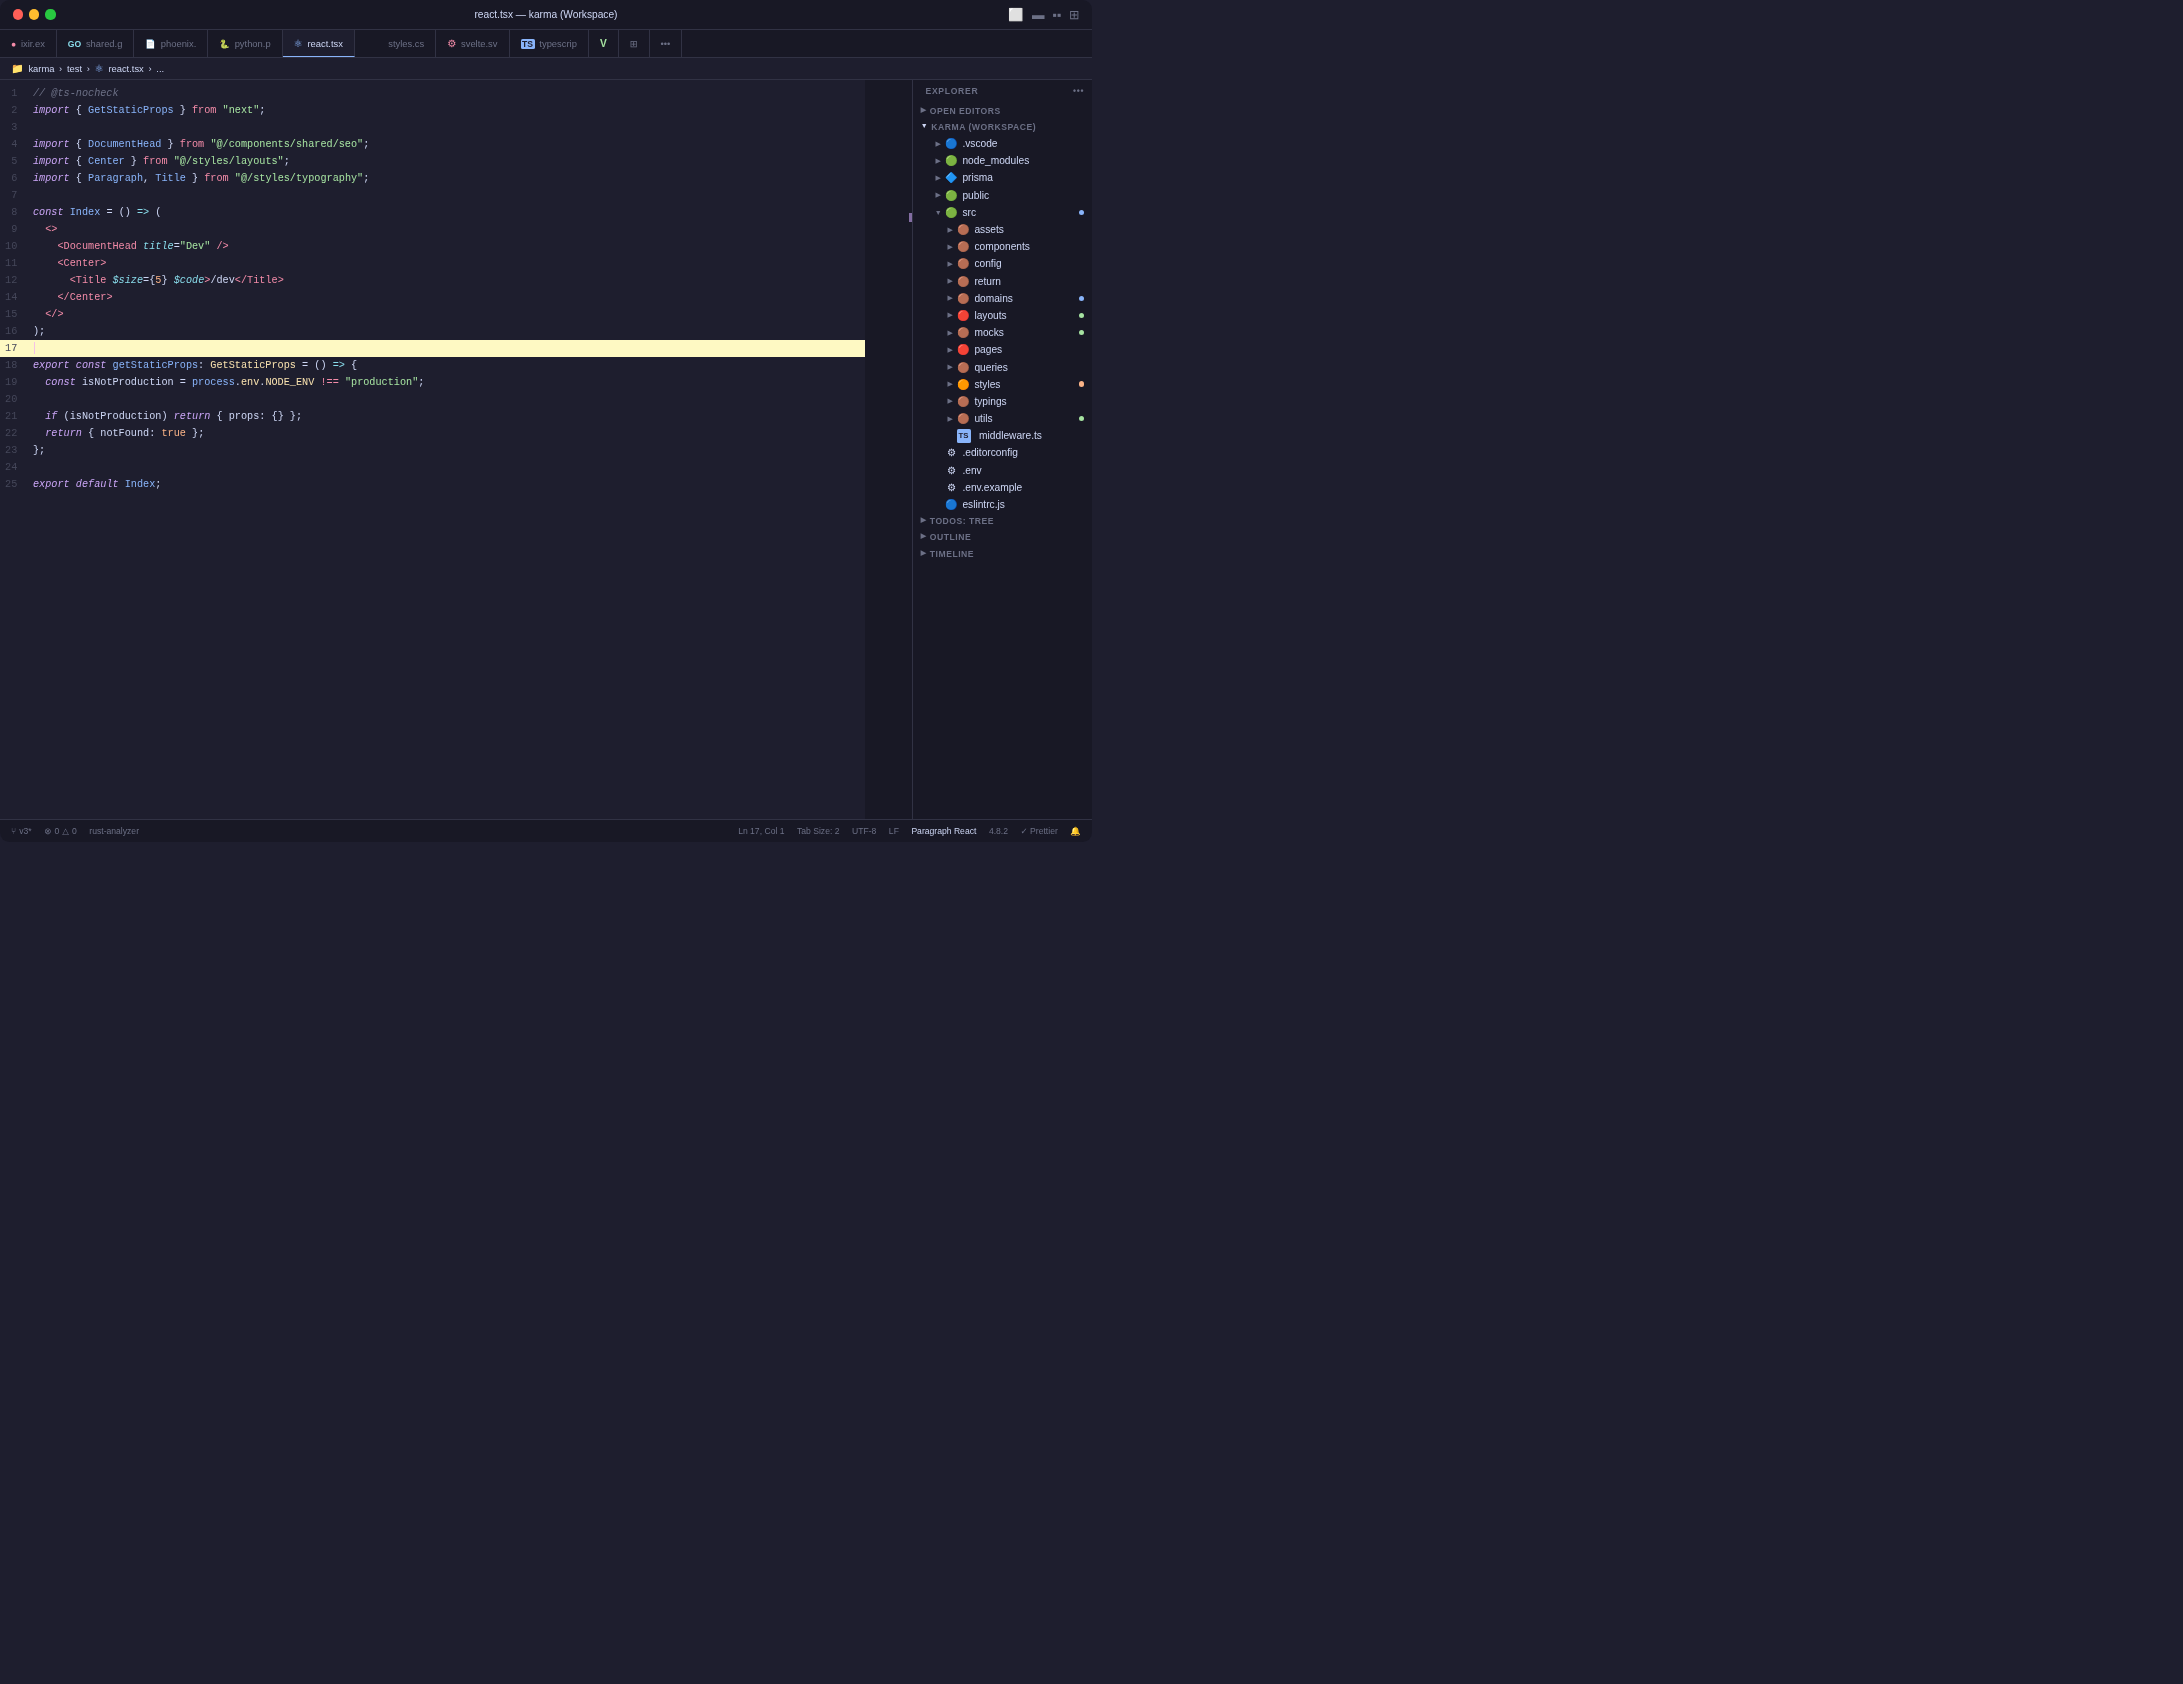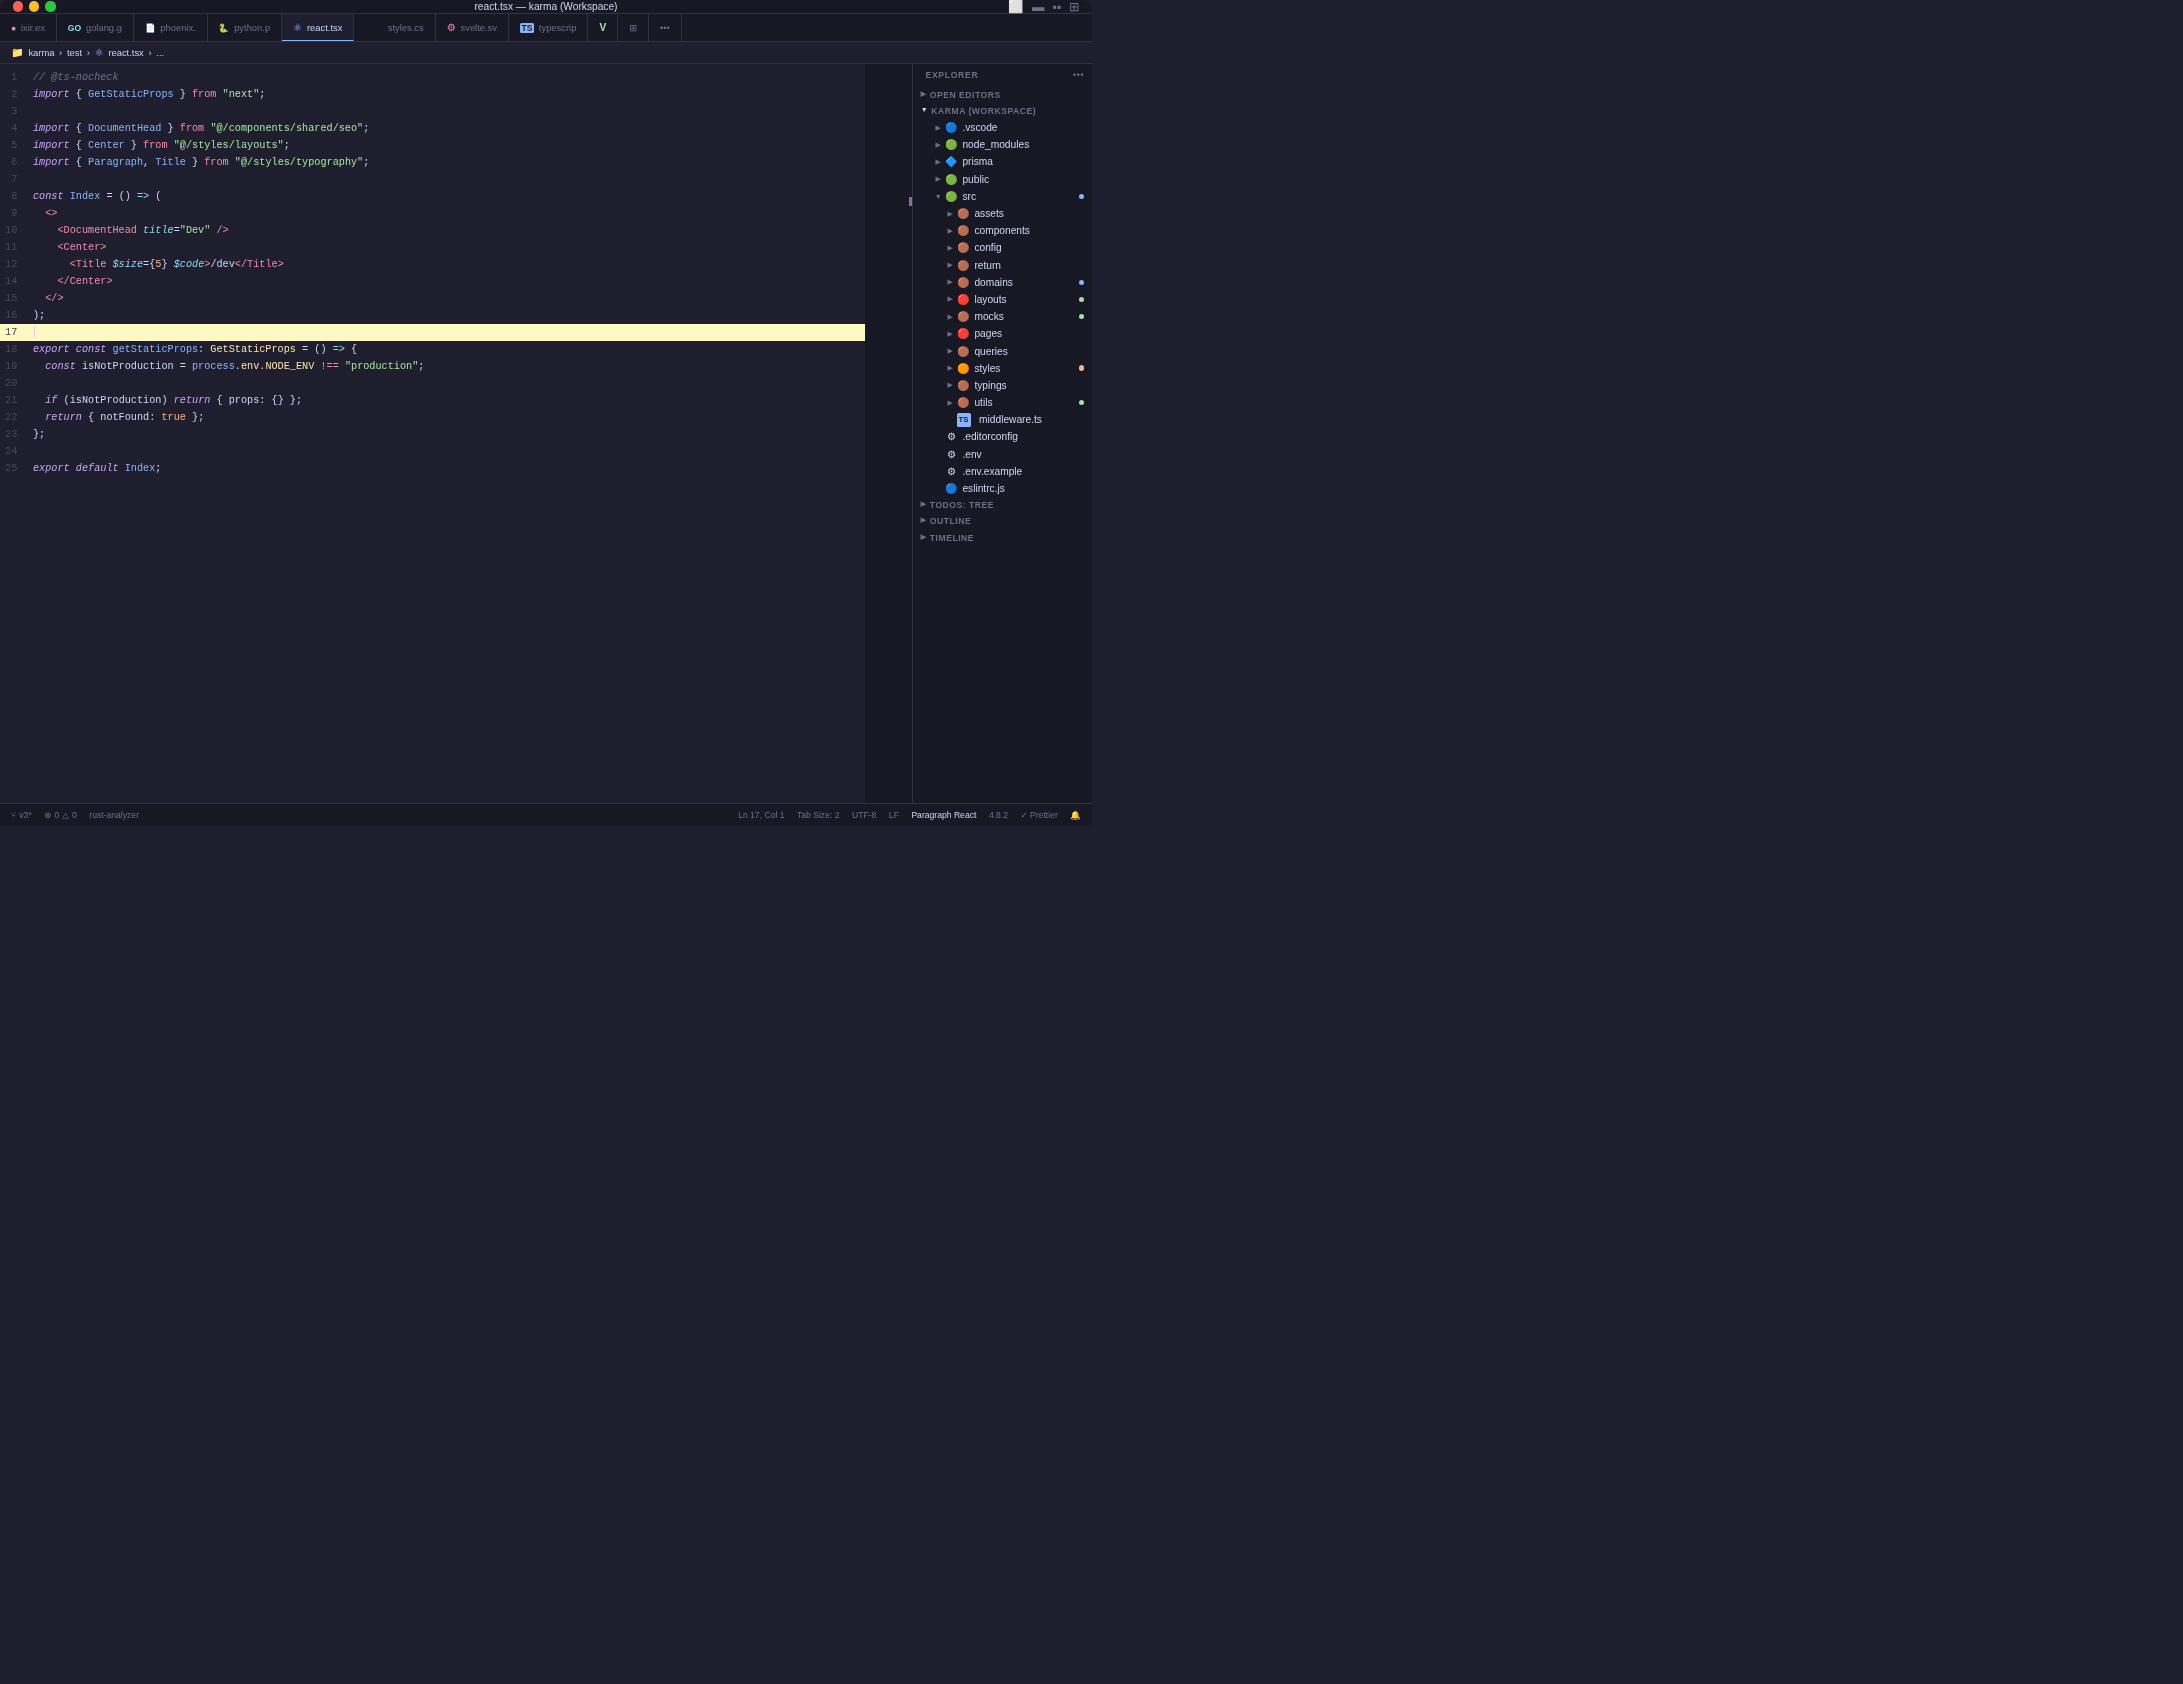--- a/index.html
+++ b/index.html
@@ -10,21 +10,21 @@
       color: #cdd6f4;
       width: 1092px;
       height: 842px;
       overflow: hidden;
       border-radius: 9.4px;
     }
 
     
     .titlebar {
       background: #181825;
-      height: 14px;
+      height: 30px;
       display: flex;
       align-items: center;
       padding: 0 12.5px;
       position: relative;
       border-bottom: 0.8px solid #313244;
     }
     .window-controls {
       display: flex;
       gap: 6.3px;
       align-items: center;
@@ -288,21 +288,21 @@
   </div>
 </div>
 
 <div class="tabs-bar">
   <div class="tab">
     <span style="color:#f38ba8; font-size:8.6px;">●</span>
     <span>ixir.ex</span>
   </div>
   <div class="tab">
     <span style="color:#89dceb; font-size:8.6px; font-weight:bold;">GO</span>
-    <span>golang.g</span>
+    <span>shared.g</span>
   </div>
   <div class="tab">
     <span style="font-size:8.6px;">📄</span>
     <span>phoenix.</span>
   </div>
   <div class="tab">
     <span style="font-size:8.6px;">🐍</span>
     <span>python.p</span>
   </div>
   <div class="tab active">

